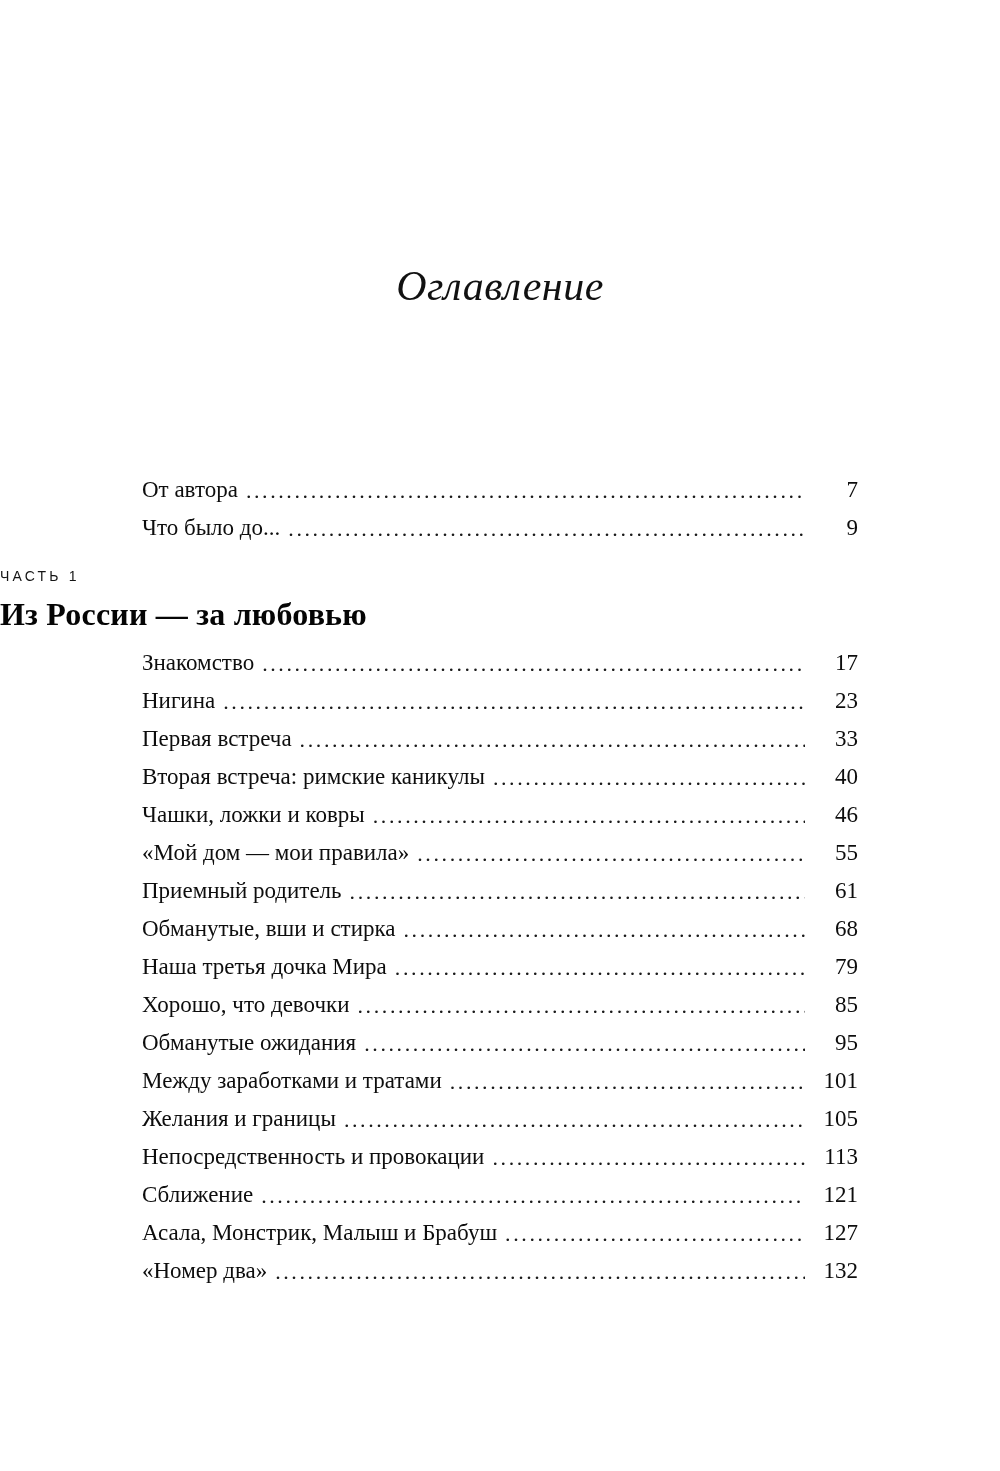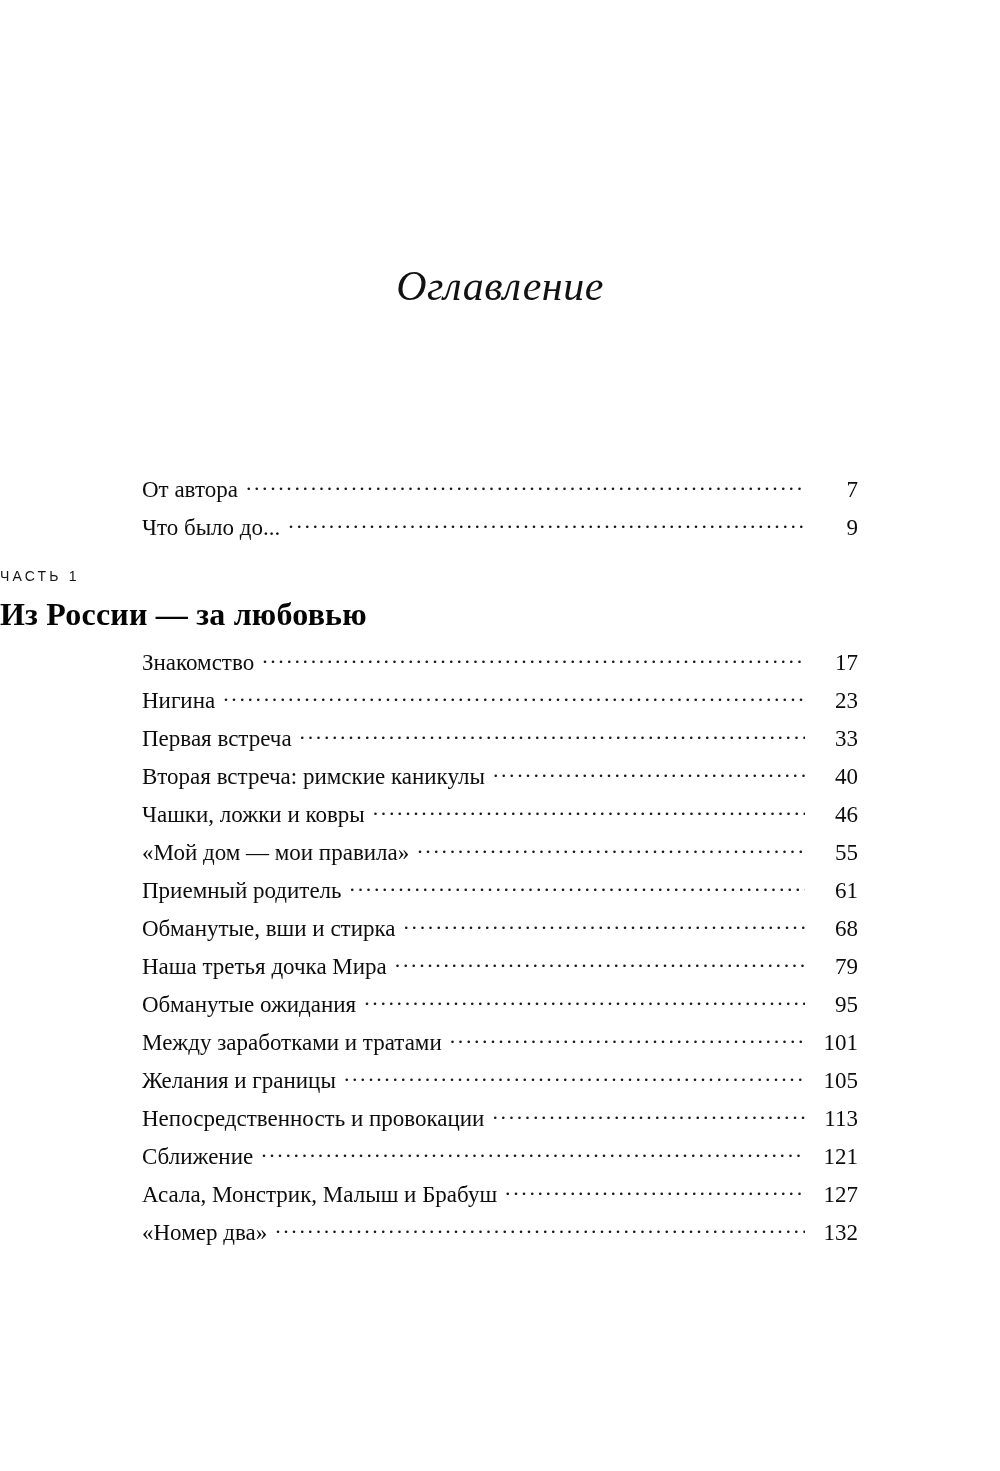--- a/index.html
+++ b/index.html
@@ -43,21 +43,21 @@
   .toc-block {
     position: absolute;
     left: 142px;
     width: 716px;
   }
   #block-front { top: 471px; }
   #block-part1 { top: 630px; margin-top: 14px; }
 
   .toc-entry {
     display: flex;
-    align-items: flex-start;
+    align-items: center;
     width: 100%;
     height: 38px;
     font-size: 23px;
     line-height: 38px;
     white-space: nowrap;
     color: #0d0d0d;
   }
 
   .toc-entry .entry-label {
     flex: 0 0 auto;
@@ -185,20 +185,25 @@
         <span class="entry-label">Обманутые, вши и стирка</span>
         <span class="entry-leader"></span>
         <span class="entry-page">68</span>
       </div>
       <div class="toc-entry">
         <span class="entry-label">Наша третья дочка Мира</span>
         <span class="entry-leader"></span>
         <span class="entry-page">79</span>
       </div>
       <div class="toc-entry">
+        <span class="entry-label">Хорошо, что девочки</span>
+        <span class="entry-leader"></span>
+        <span class="entry-page">85</span>
+      </div>
+      <div class="toc-entry">
         <span class="entry-label">Обманутые ожидания</span>
         <span class="entry-leader"></span>
         <span class="entry-page">95</span>
       </div>
       <div class="toc-entry">
         <span class="entry-label">Между заработками и тратами</span>
         <span class="entry-leader"></span>
         <span class="entry-page">101</span>
       </div>
       <div class="toc-entry">

